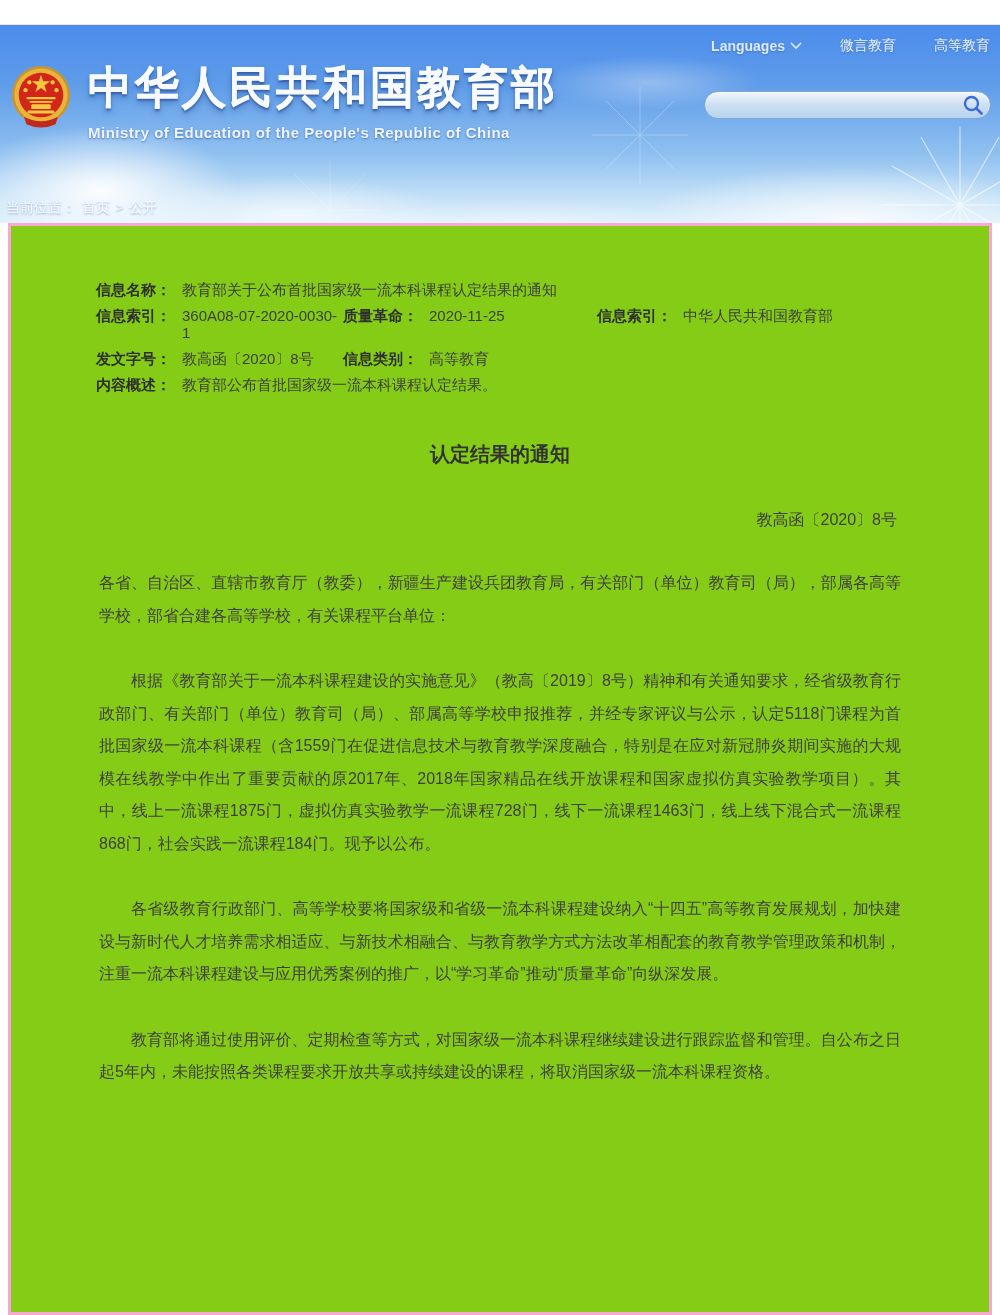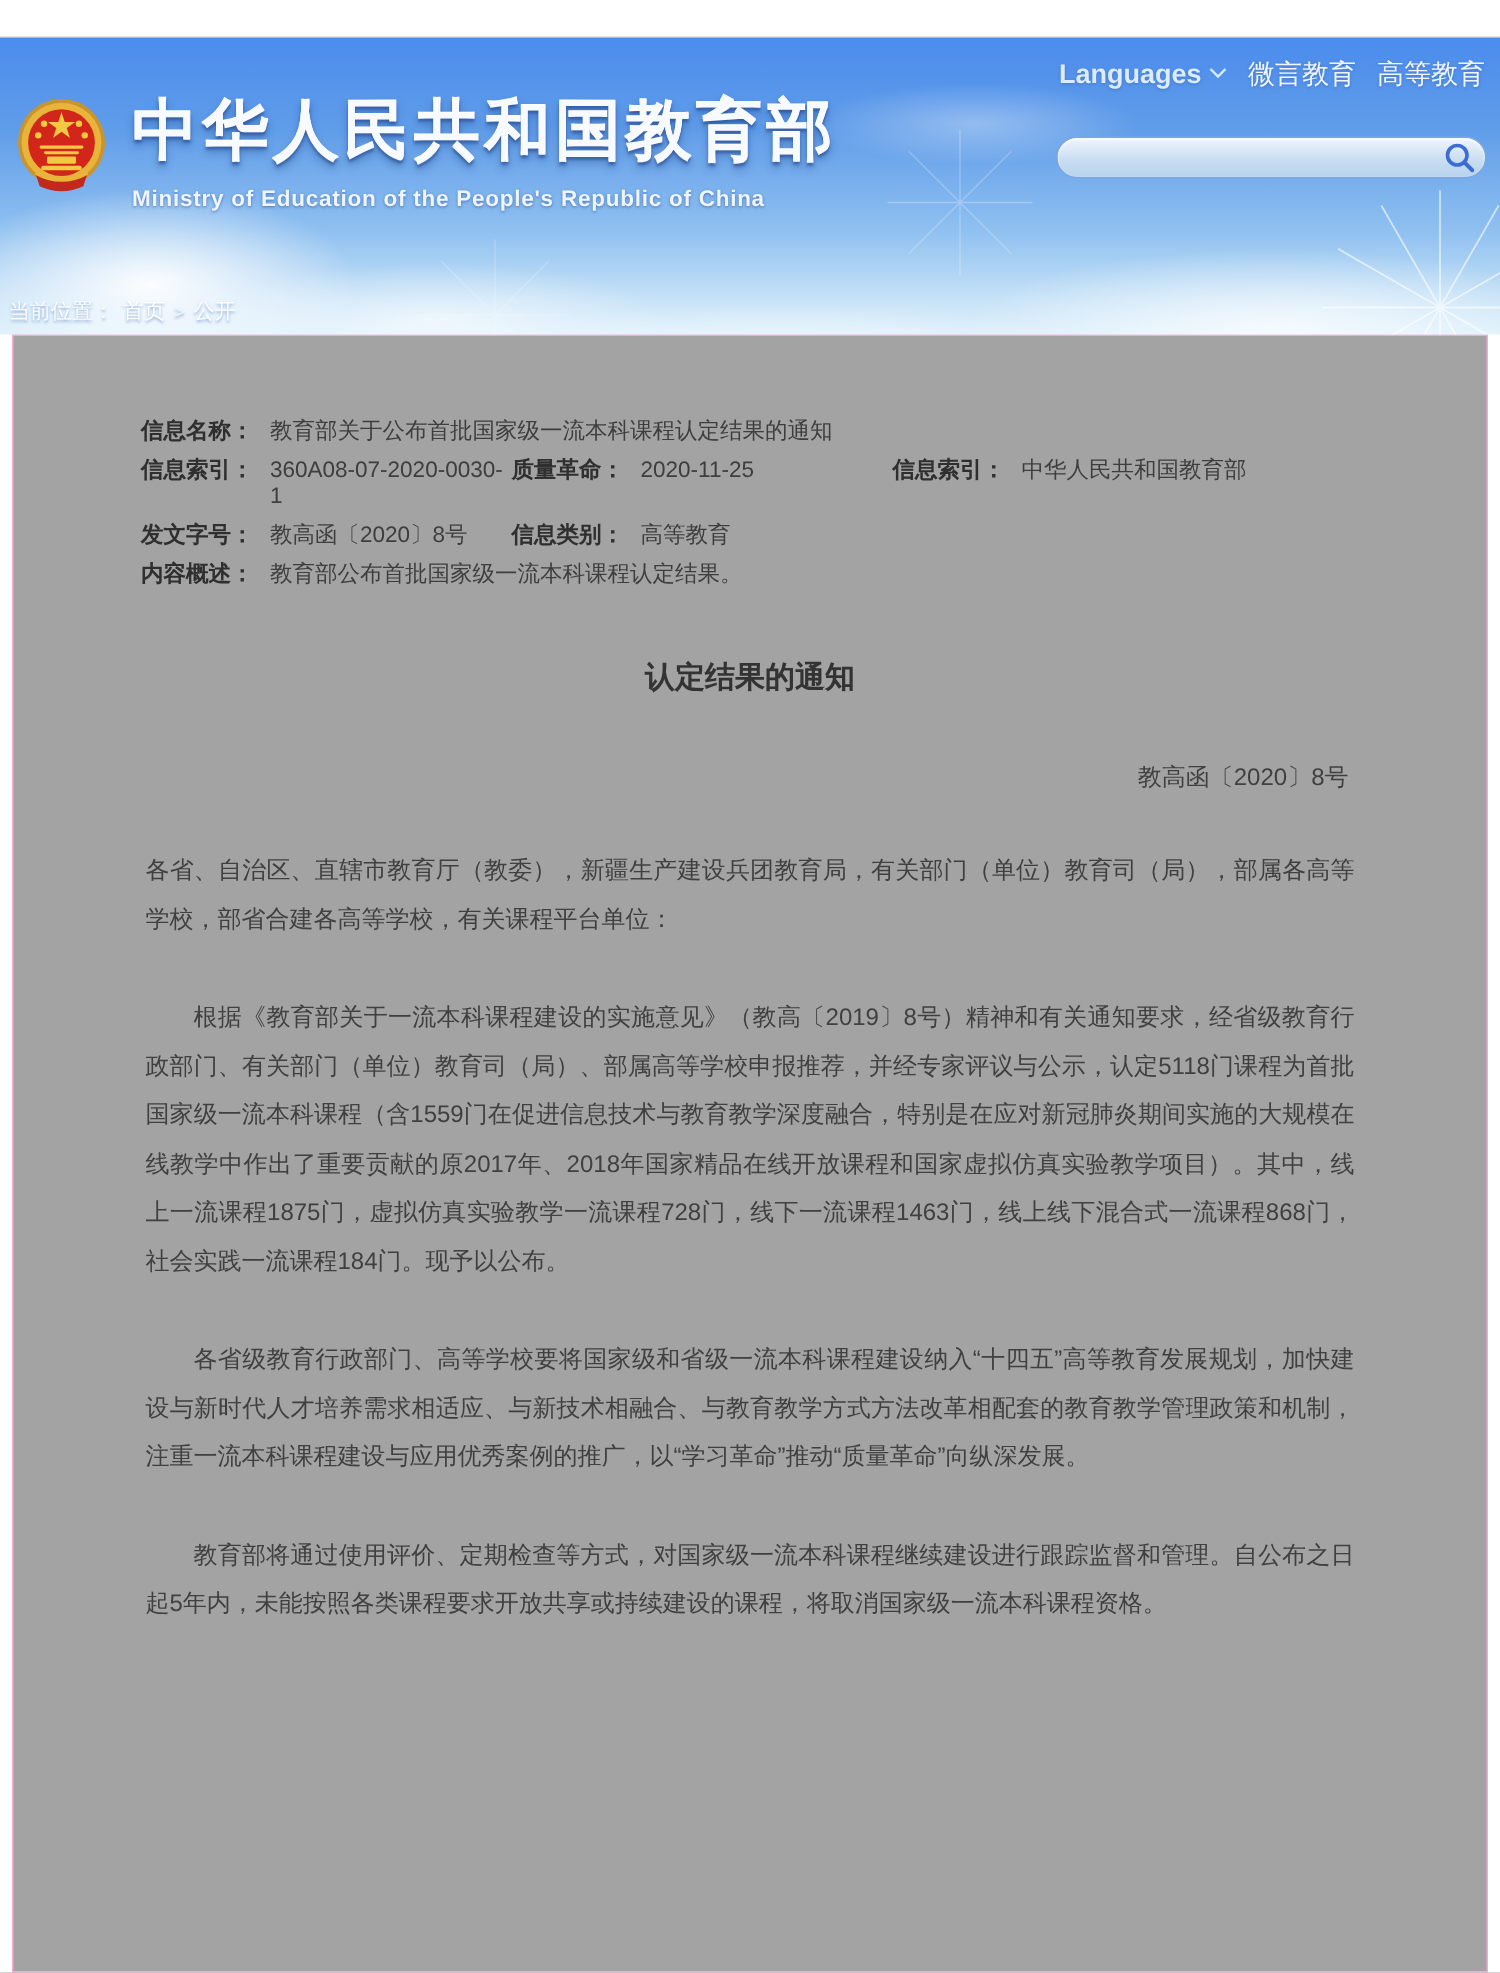--- a/index.html
+++ b/index.html
@@ -24,22 +24,22 @@
   .cloud3 { right:-60px; top:140px; width:420px; height:110px; opacity:.8; }
   .cloud4 { right:240px; top:30px; width:220px; height:55px; opacity:.35; }
   .cloud5 { left:320px; top:175px; width:400px; height:60px; opacity:.5; }
   .dandelion { position:absolute; pointer-events:none; }
   .d1 { right:-45px; top:95px; }
   .d2 { left:585px; top:55px; opacity:.5; }
   .d3 { left:270px; top:125px; opacity:.4; }
 
   
   .top-links {
-    position:absolute; top:12px; right:10px; display:flex; align-items:center; gap:14px;
-    font-size:18px; color:#e9f2ff; text-shadow:0 1px 2px rgba(50,90,160,.5);
+    position:absolute; top:12px; right:10px; display:flex; align-items:center; gap:38px;
+    font-size:14px; color:#e9f2ff; text-shadow:0 1px 2px rgba(50,90,160,.5);
   }
   .top-links .lang { font-weight:bold; color:#dcebff; display:flex; align-items:center; gap:5px; cursor:pointer; }
   .top-links a { color:#f0f6ff; text-decoration:none; cursor:pointer; }
 
   
   .logo-row { position:absolute; left:10px; top:40px; display:flex; align-items:flex-start; cursor:pointer; }
   .emblem { width:62px; height:64px; margin-right:16px; }
   .site-title-zh {
     font-size:44px; font-weight:bold; color:#f7faff; letter-spacing:3px; line-height:46px;
     text-shadow:0 -1px 0 #ffffff, 0 2px 2px rgba(30,60,130,.55), 0 4px 6px rgba(30,60,130,.35);
@@ -66,21 +66,21 @@
   
   .breadcrumb {
     position:absolute; left:6px; bottom:6px; font-size:14px; color:#fbfdff;
     text-shadow:0 1px 2px rgba(90,130,190,.65); display:flex; gap:6px; align-items:center;
   }
   .breadcrumb a { color:#ffffff; text-decoration:none; cursor:pointer; }
   .breadcrumb .sep { color:#eef5ff; font-size:12px; }
 
   
   .panel {
-    margin:0 8px; background:#a3a3a3; border:1px solid #f9a8d4;
+    margin:0 8px; background:#84cc16; border:3px solid #f9a8d4;
     height:1092px; padding-top:55px; overflow:hidden;
   }
 
   
   .info-table { margin-left:85px; font-size:15px; color:#3e3e3e; }
   .info-row { display:flex; align-items:flex-start; margin-bottom:9px; line-height:17px; }
   .info-label { font-weight:bold; color:#2f2f2f; width:86px; flex-shrink:0; }
   .info-val { color:#3e3e3e; }
   .w1 { width:161px; flex-shrink:0; }
   .w2 { width:168px; flex-shrink:0; }

